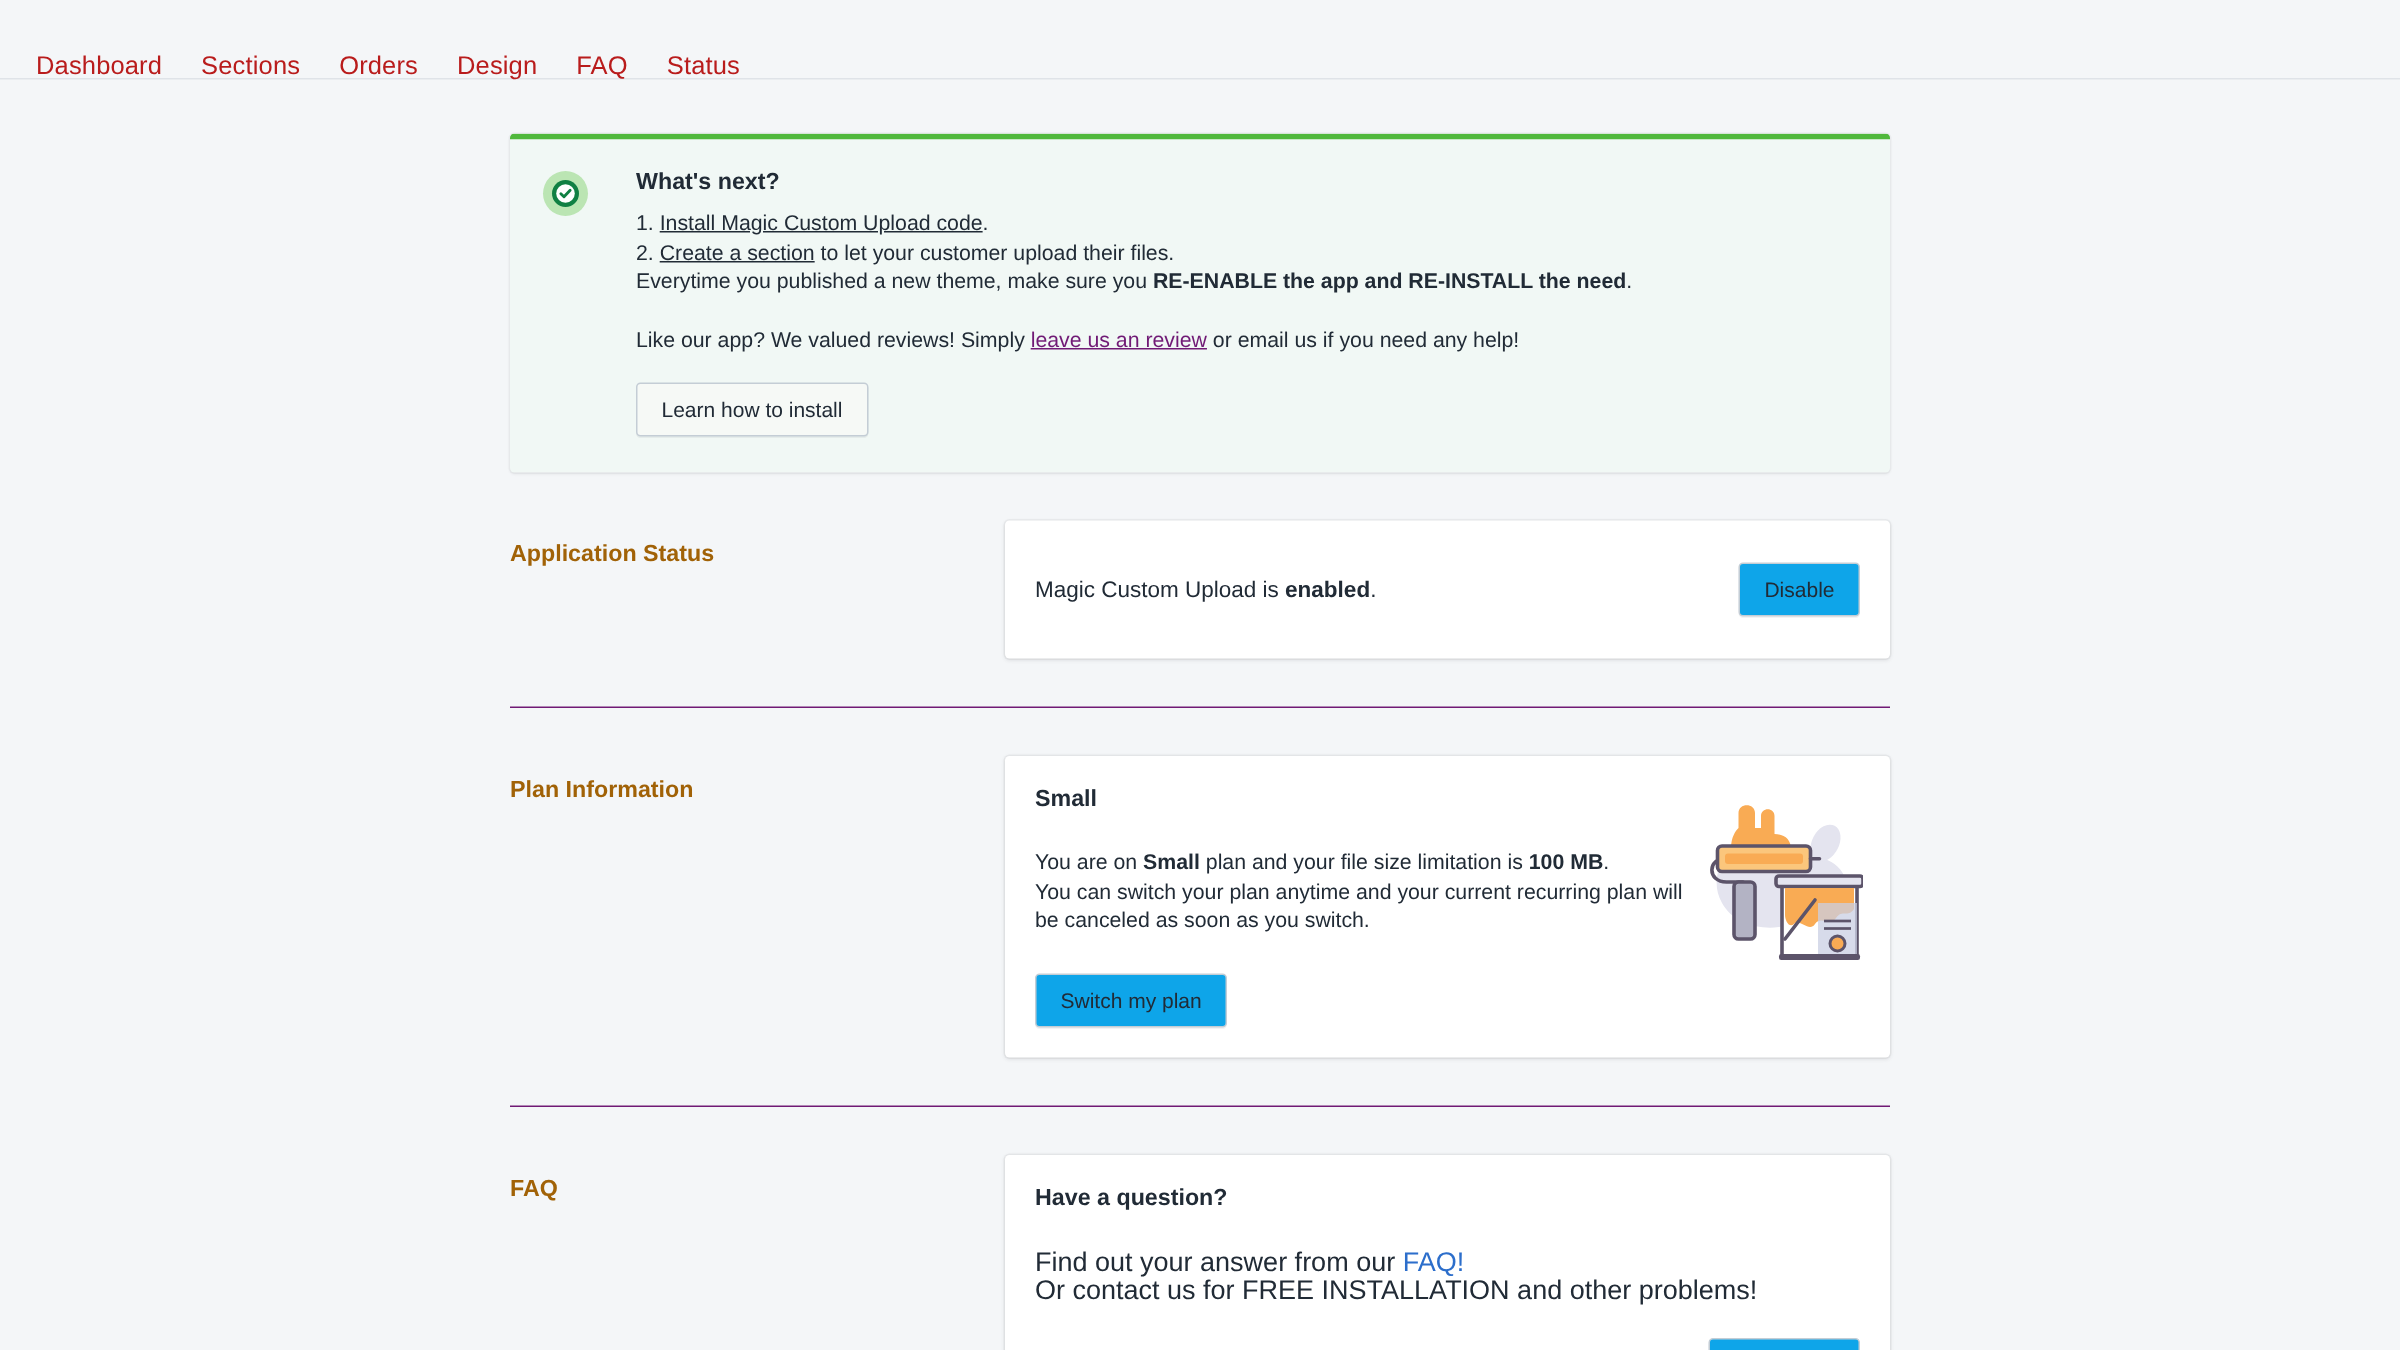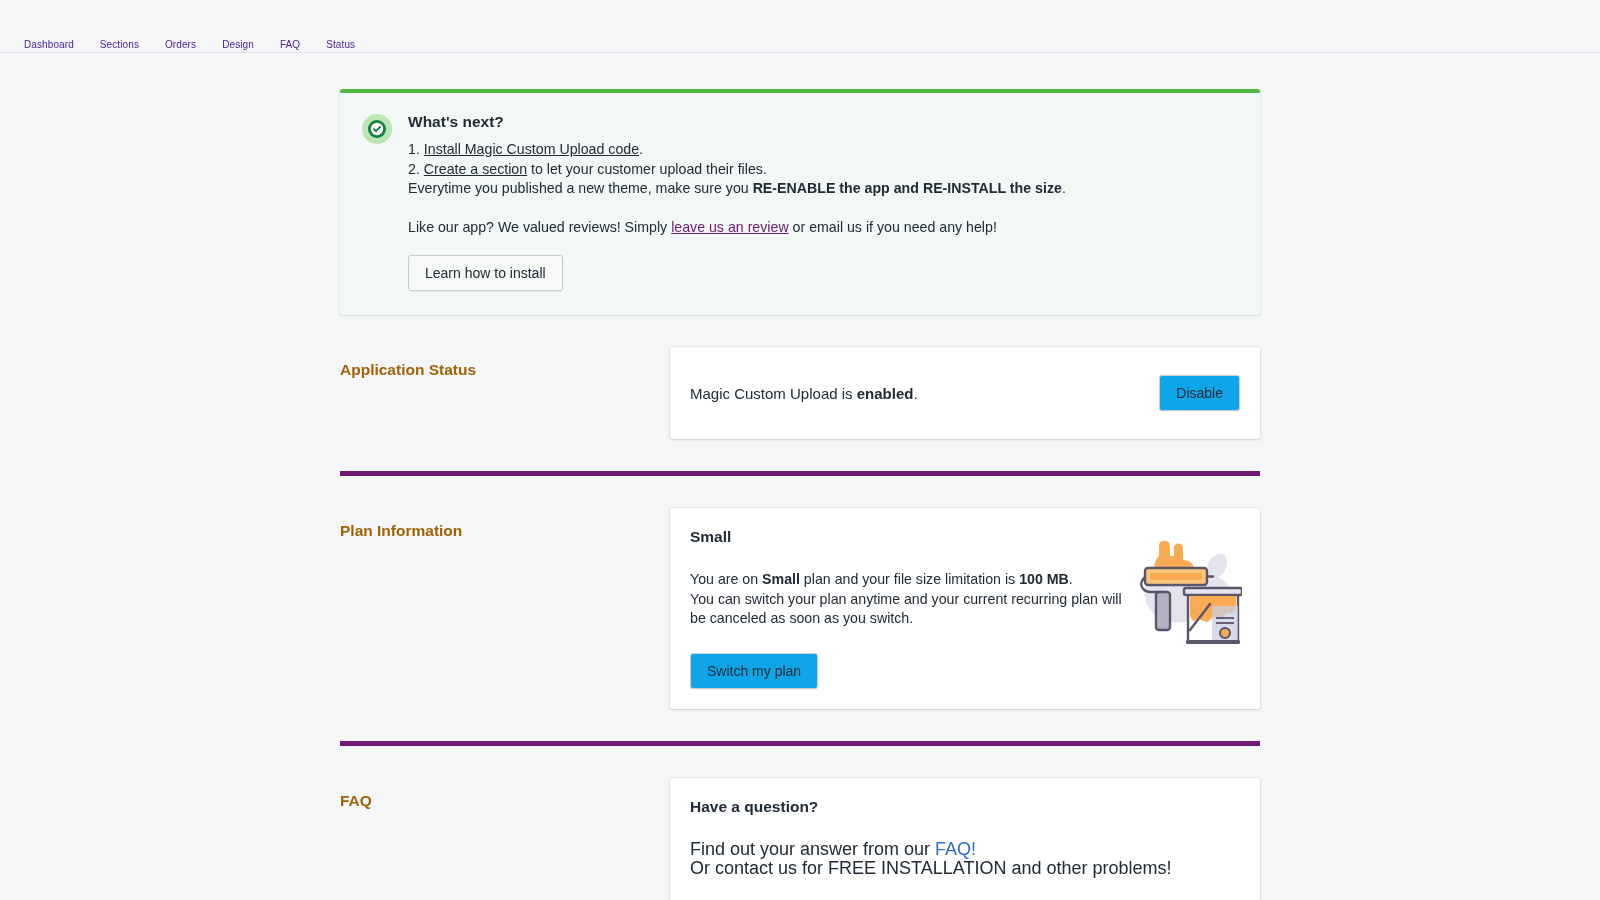--- a/index.html
+++ b/index.html
@@ -17,22 +17,22 @@
   .topbar {
     height: 53px;
     background: #f4f6f8;
     border-bottom: 1px solid #dfe3e8;
     display: flex;
     align-items: center;
     padding-left: 24px;
   }
   .nav-list { display: flex; align-items: center; gap: 0; }
   .nav-item {
-    font-size: 10px;
-    color: #4c1d95;
+    font-size: 17px;
+    color: #b91c1c;
     padding: 6px 26px 6px 0;
     cursor: pointer;
     white-space: nowrap;
     letter-spacing: .1px;
     margin-top: 36px;
   }
   .nav-item:first-child { padding-left: 0; }
 
   
   .page {
@@ -45,21 +45,21 @@
   }
 
   
   .banner {
     background: #f1f8f5;
     border-top: 4px solid #50b83c;
     border-radius: 3px;
     padding: 20px 22px 24px 22px;
     display: flex;
     align-items: flex-start;
-    gap: 16px;
+    gap: 32px;
     box-shadow: 0 0 0 1px rgba(63,63,68,0.03), 0 1px 2px 0 rgba(63,63,68,0.10);
   }
   .banner-icon {
     width: 30px; height: 30px;
     border-radius: 50%;
     background: #bbe5b3;
     display: flex; align-items: center; justify-content: center;
     flex: 0 0 auto;
     margin-top: 1px;
   }
@@ -99,21 +99,21 @@
   .btn-banner {
     background: #f6f9f6;
     margin-top: 18px;
   }
 
   
   .section {
     display: flex;
     padding: 32px 0;
   }
-  .section-divided { border-top: 5px solid #701a75; }
+  .section-divided { border-top: 1px solid #701a75; }
   .section-label {
     width: 330px;
     flex: 0 0 330px;
     font-size: 15.5px;
     font-weight: bold;
     color: #a16207;
     padding-top: 14px;
   }
   .card {
     flex: 1 1 auto;
@@ -186,21 +186,21 @@
           <span>1.</span>
           <a href="#">Install Magic Custom Upload code</a><span>.</span>
         </div>
 
         <div class="banner-line">
           <span>2.</span>
           <a href="#">Create a section</a><span> to let your customer upload their files.</span>
         </div>
 
         <div class="banner-line">
-          <span>Everytime you published a new theme, make sure you </span><b>RE-ENABLE the app and RE-INSTALL the size</b><span>.</span>
+          <span>Everytime you published a new theme, make sure you </span><b>RE-ENABLE the app and RE-INSTALL the need</b><span>.</span>
         </div>
 
         <div class="banner-spacer"></div>
 
         <div class="banner-review">
           <span>Like our app? We valued reviews! Simply </span><a href="#">leave us an review</a><span> or email us if you need any help!</span>
         </div>
 
         <button class="btn btn-banner">Learn how to install</button>
       </div>

